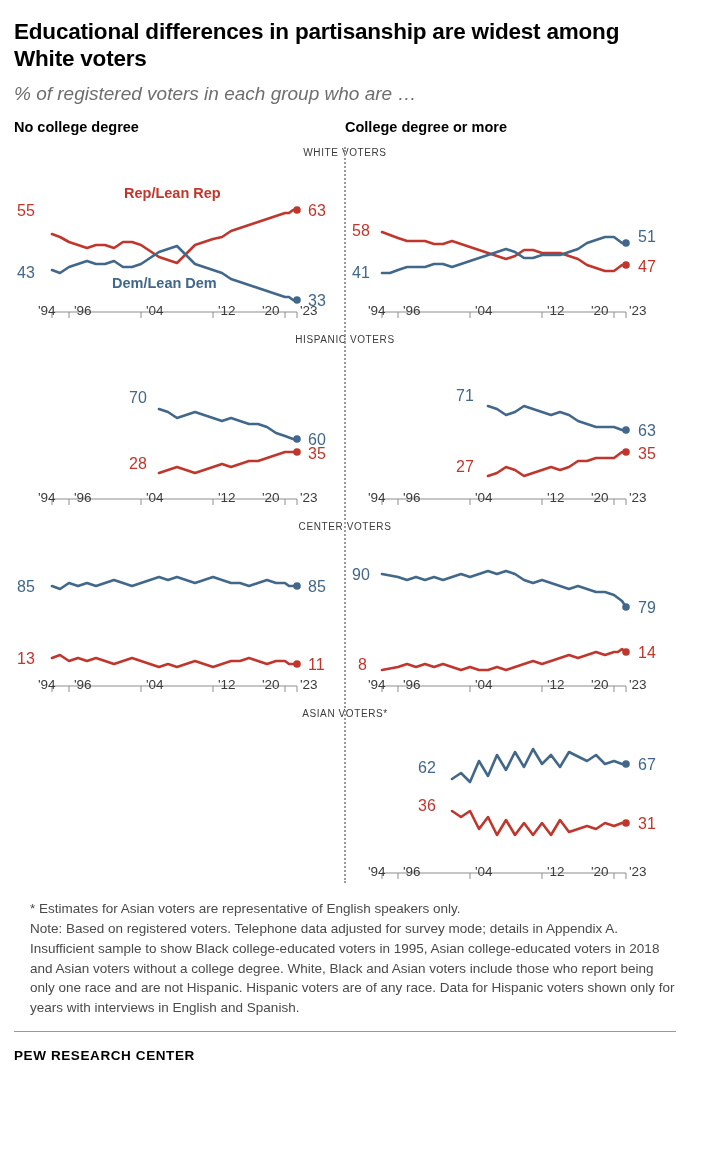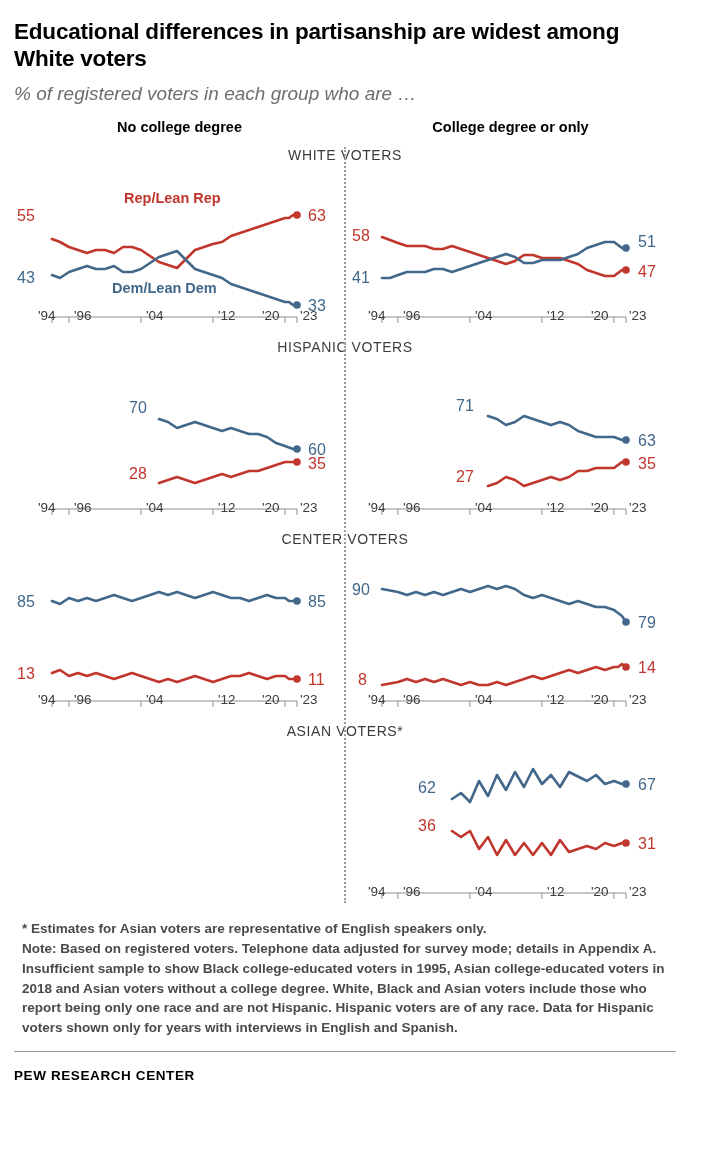--- a/index.html
+++ b/index.html
@@ -32,21 +32,21 @@
     color:#6e6e6e;
     margin:0 0 14px 0;
   }
   .col-heads{
     display:flex;
     margin-top:6px;
     margin-bottom:2px;
   }
   .col-head{
     flex:1;
-    text-align:center;
+    text-align:left;
     font-size:14.5px;
     font-weight:bold;
     color:#000;
   }
   .panels{
     position:relative;
   }
   .divider{
     position:absolute;
     left:50%;
@@ -54,42 +54,42 @@
     bottom:0;
     width:0;
     border-left:2px dotted #9a9a9a;
     transform:translateX(-1px);
   }
   .group{
     margin-top:12px;
   }
   .group-title{
     text-align:center;
-    font-size:14px;
+    font-size:10px;
     letter-spacing:0.6px;
     color:#3b3b3b;
     margin:12px 0 4px 0;
   }
   .group-row{
     display:flex;
     position:relative;
   }
   .cell{
     flex:1;
     position:relative;
     height:160px;
   }
   .cell svg{display:block;}
   .footnotes{
     margin-top:16px;
     font-size:13.5px;
     line-height:1.45;
     color:#4a4a4a;
   }
-  .footnotes p{margin:0 0 1px 8px;font-weight:bold;}
+  .footnotes p{margin:0 0 1px 16px;}
   .brand{
     margin-top:14px;
     padding-top:16px;
     border-top:1px solid #9a9a9a;
     font-size:13.5px;
     font-weight:bold;
     letter-spacing:0.6px;
     color:#000;
   }
   text{font-family:"Liberation Sans", sans-serif;}
@@ -97,21 +97,21 @@
 </head>
 <body>
 
 <div class="page">
 
   <h1 class="title">Educational differences in partisanship are widest among White voters</h1>
   <div class="subtitle">% of registered voters in each group who are …</div>
 
   <div class="col-heads">
     <div class="col-head">No college degree</div>
-    <div class="col-head">College degree or only</div>
+    <div class="col-head">College degree or more</div>
   </div>
 
   <div class="panels">
     <div class="divider"></div>
 
     <div class="group">
       <div class="group-title">WHITE VOTERS</div>
       <div class="group-row">
         <div class="cell">
           <svg width="338" height="160" viewBox="0 0 338 160">

